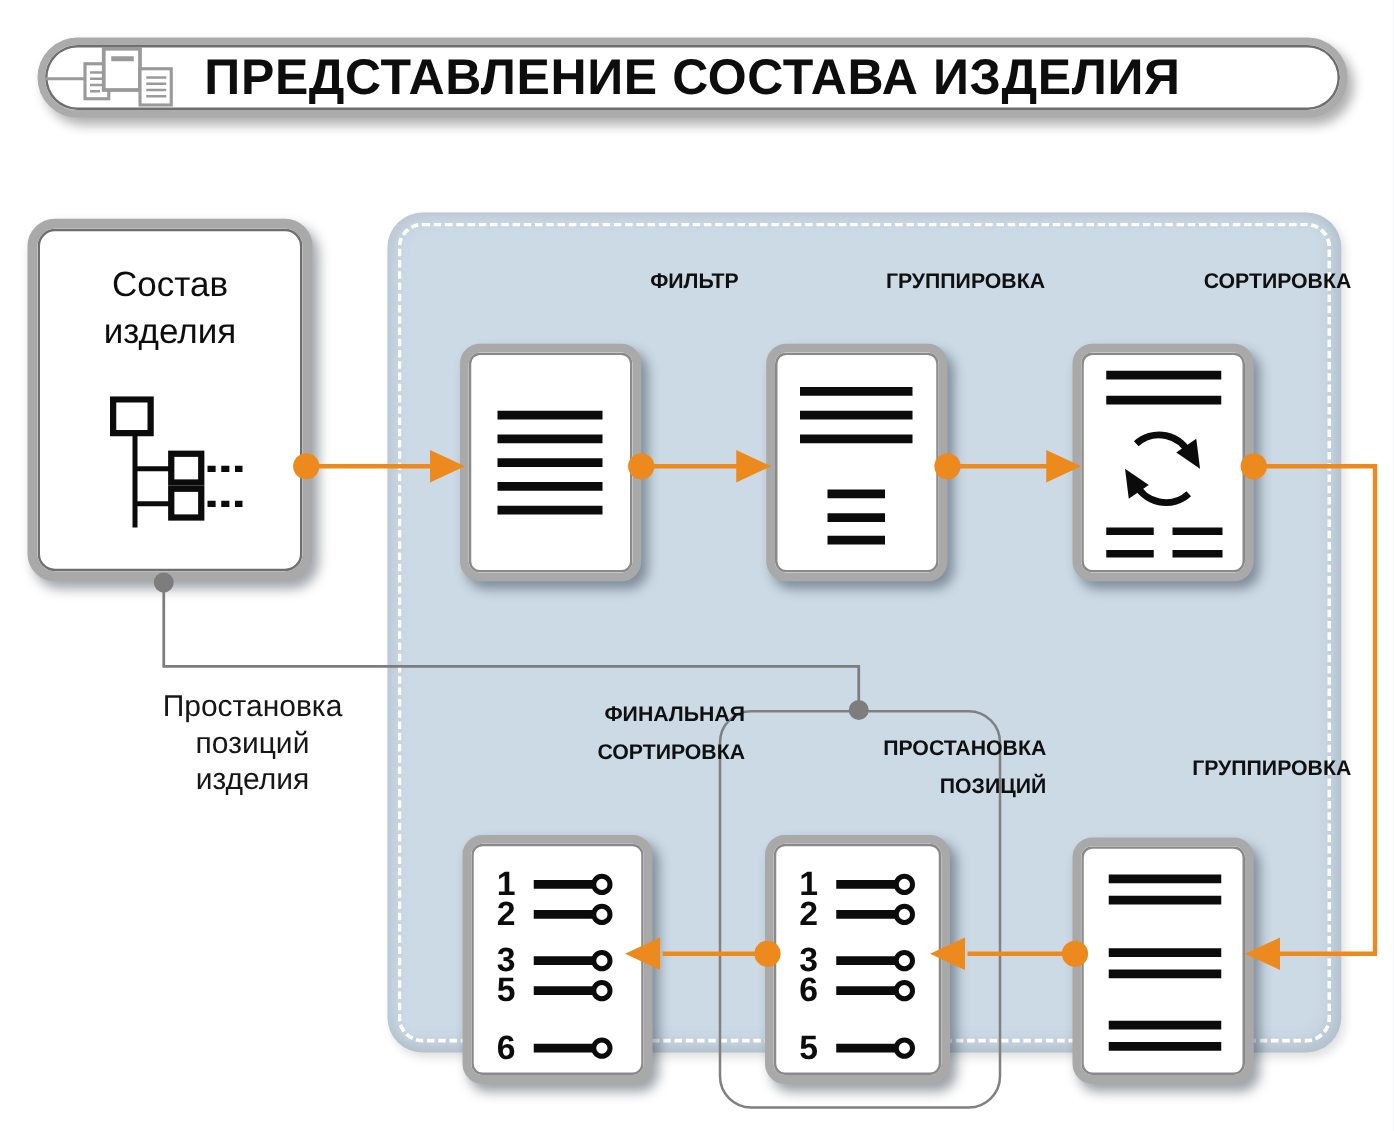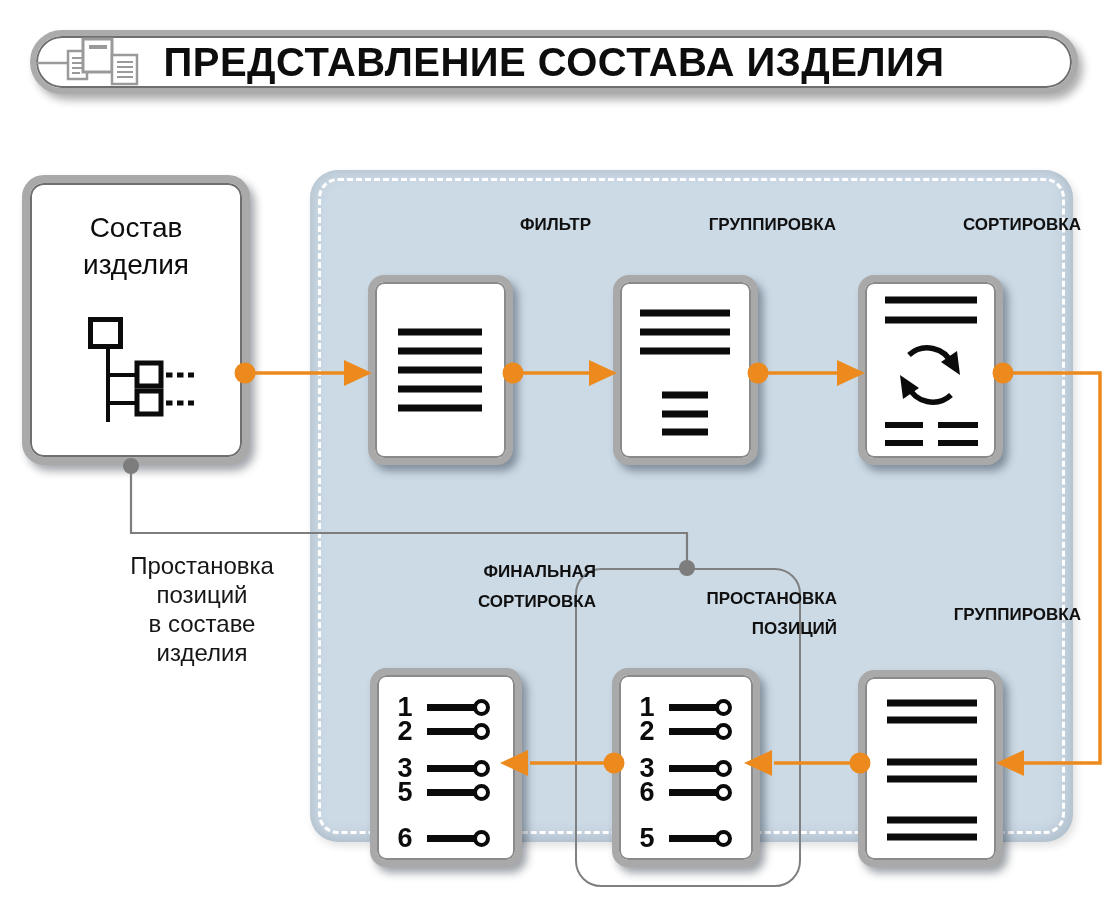--- a/index.html
+++ b/index.html
@@ -246,21 +246,20 @@
         <span class="pos-num">6</span>
         <span class="pos-line"></span>
         <span class="pos-circle"></span>
       </div>
     </div>
 </div>
 
 <div class="annotation">
   <div>Простановка</div>
   <div>позиций</div>
-  <div>в составе</div>
   <div>изделия</div>
 </div>
 
 <svg class="overlay" width="1115" height="905" viewBox="0 0 1115 905">
 
   <g stroke="#ED8A1E" fill="#ED8A1E">
     <line x1="245" y1="373" x2="346" y2="373" stroke-width="3.5"></line>
     <circle cx="245" cy="373" r="10.5" stroke="none"></circle>
     <polygon points="372,373 344,360 344,386" stroke="none"></polygon>
   </g>

